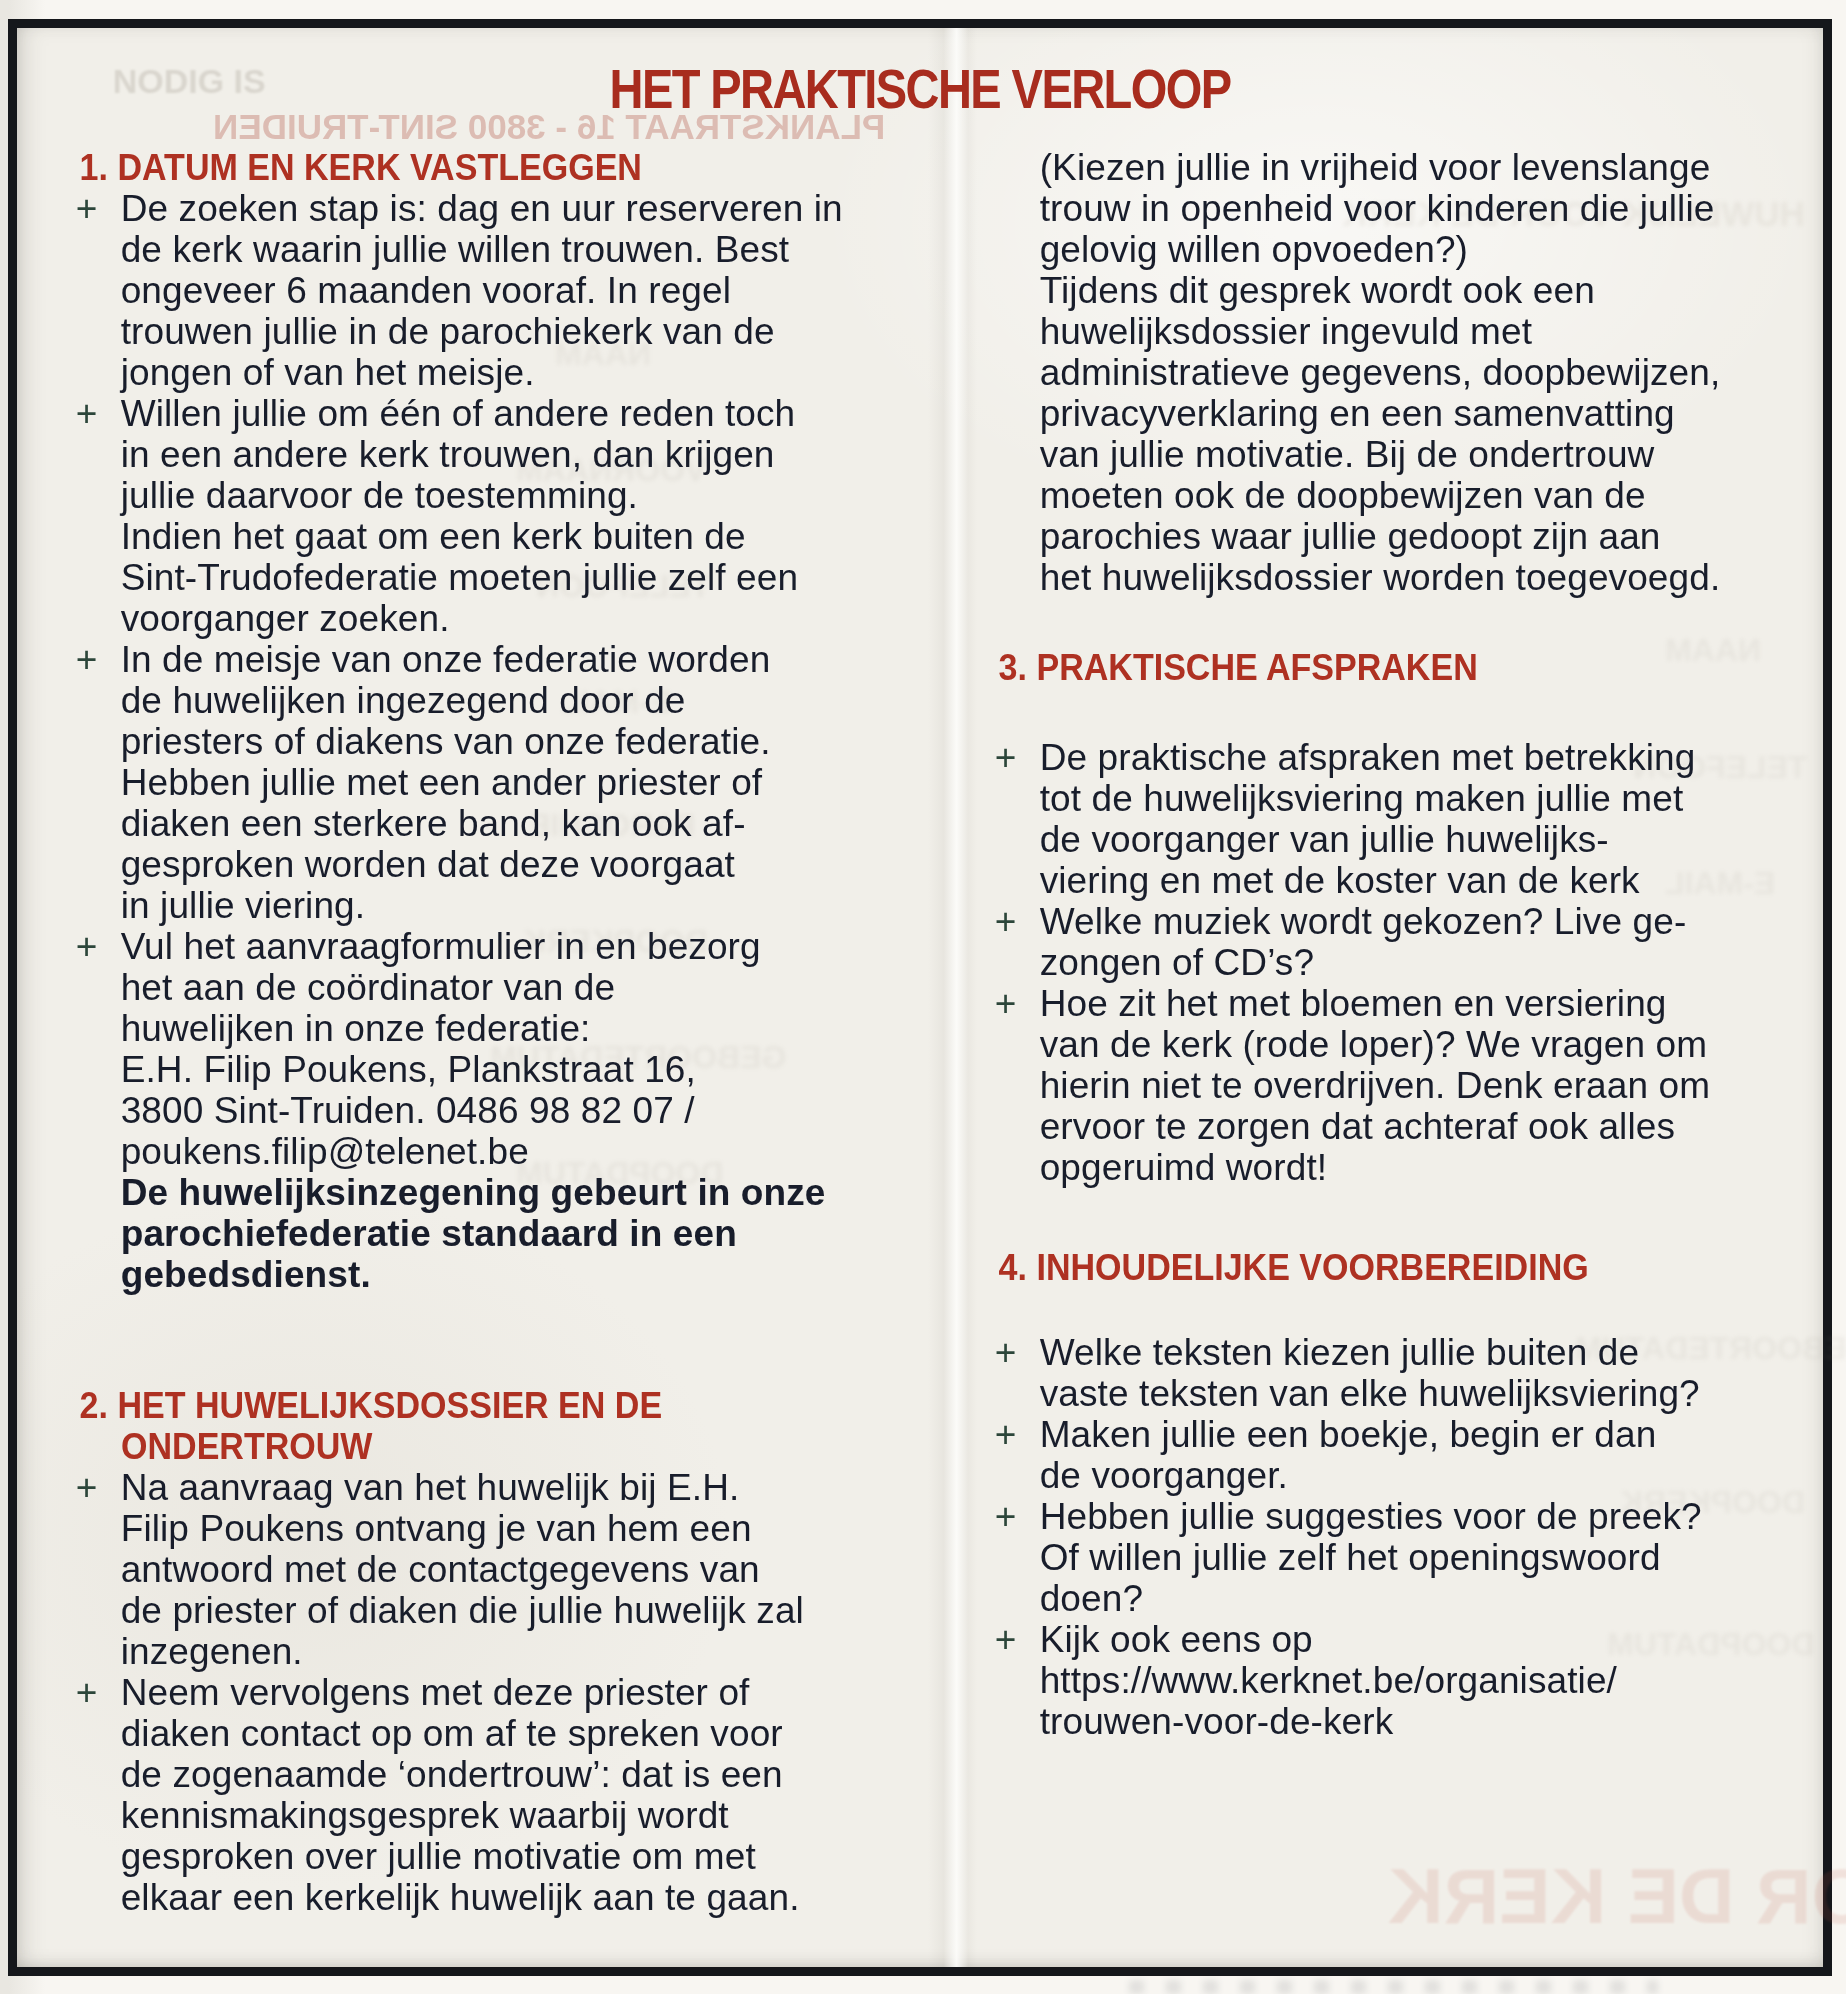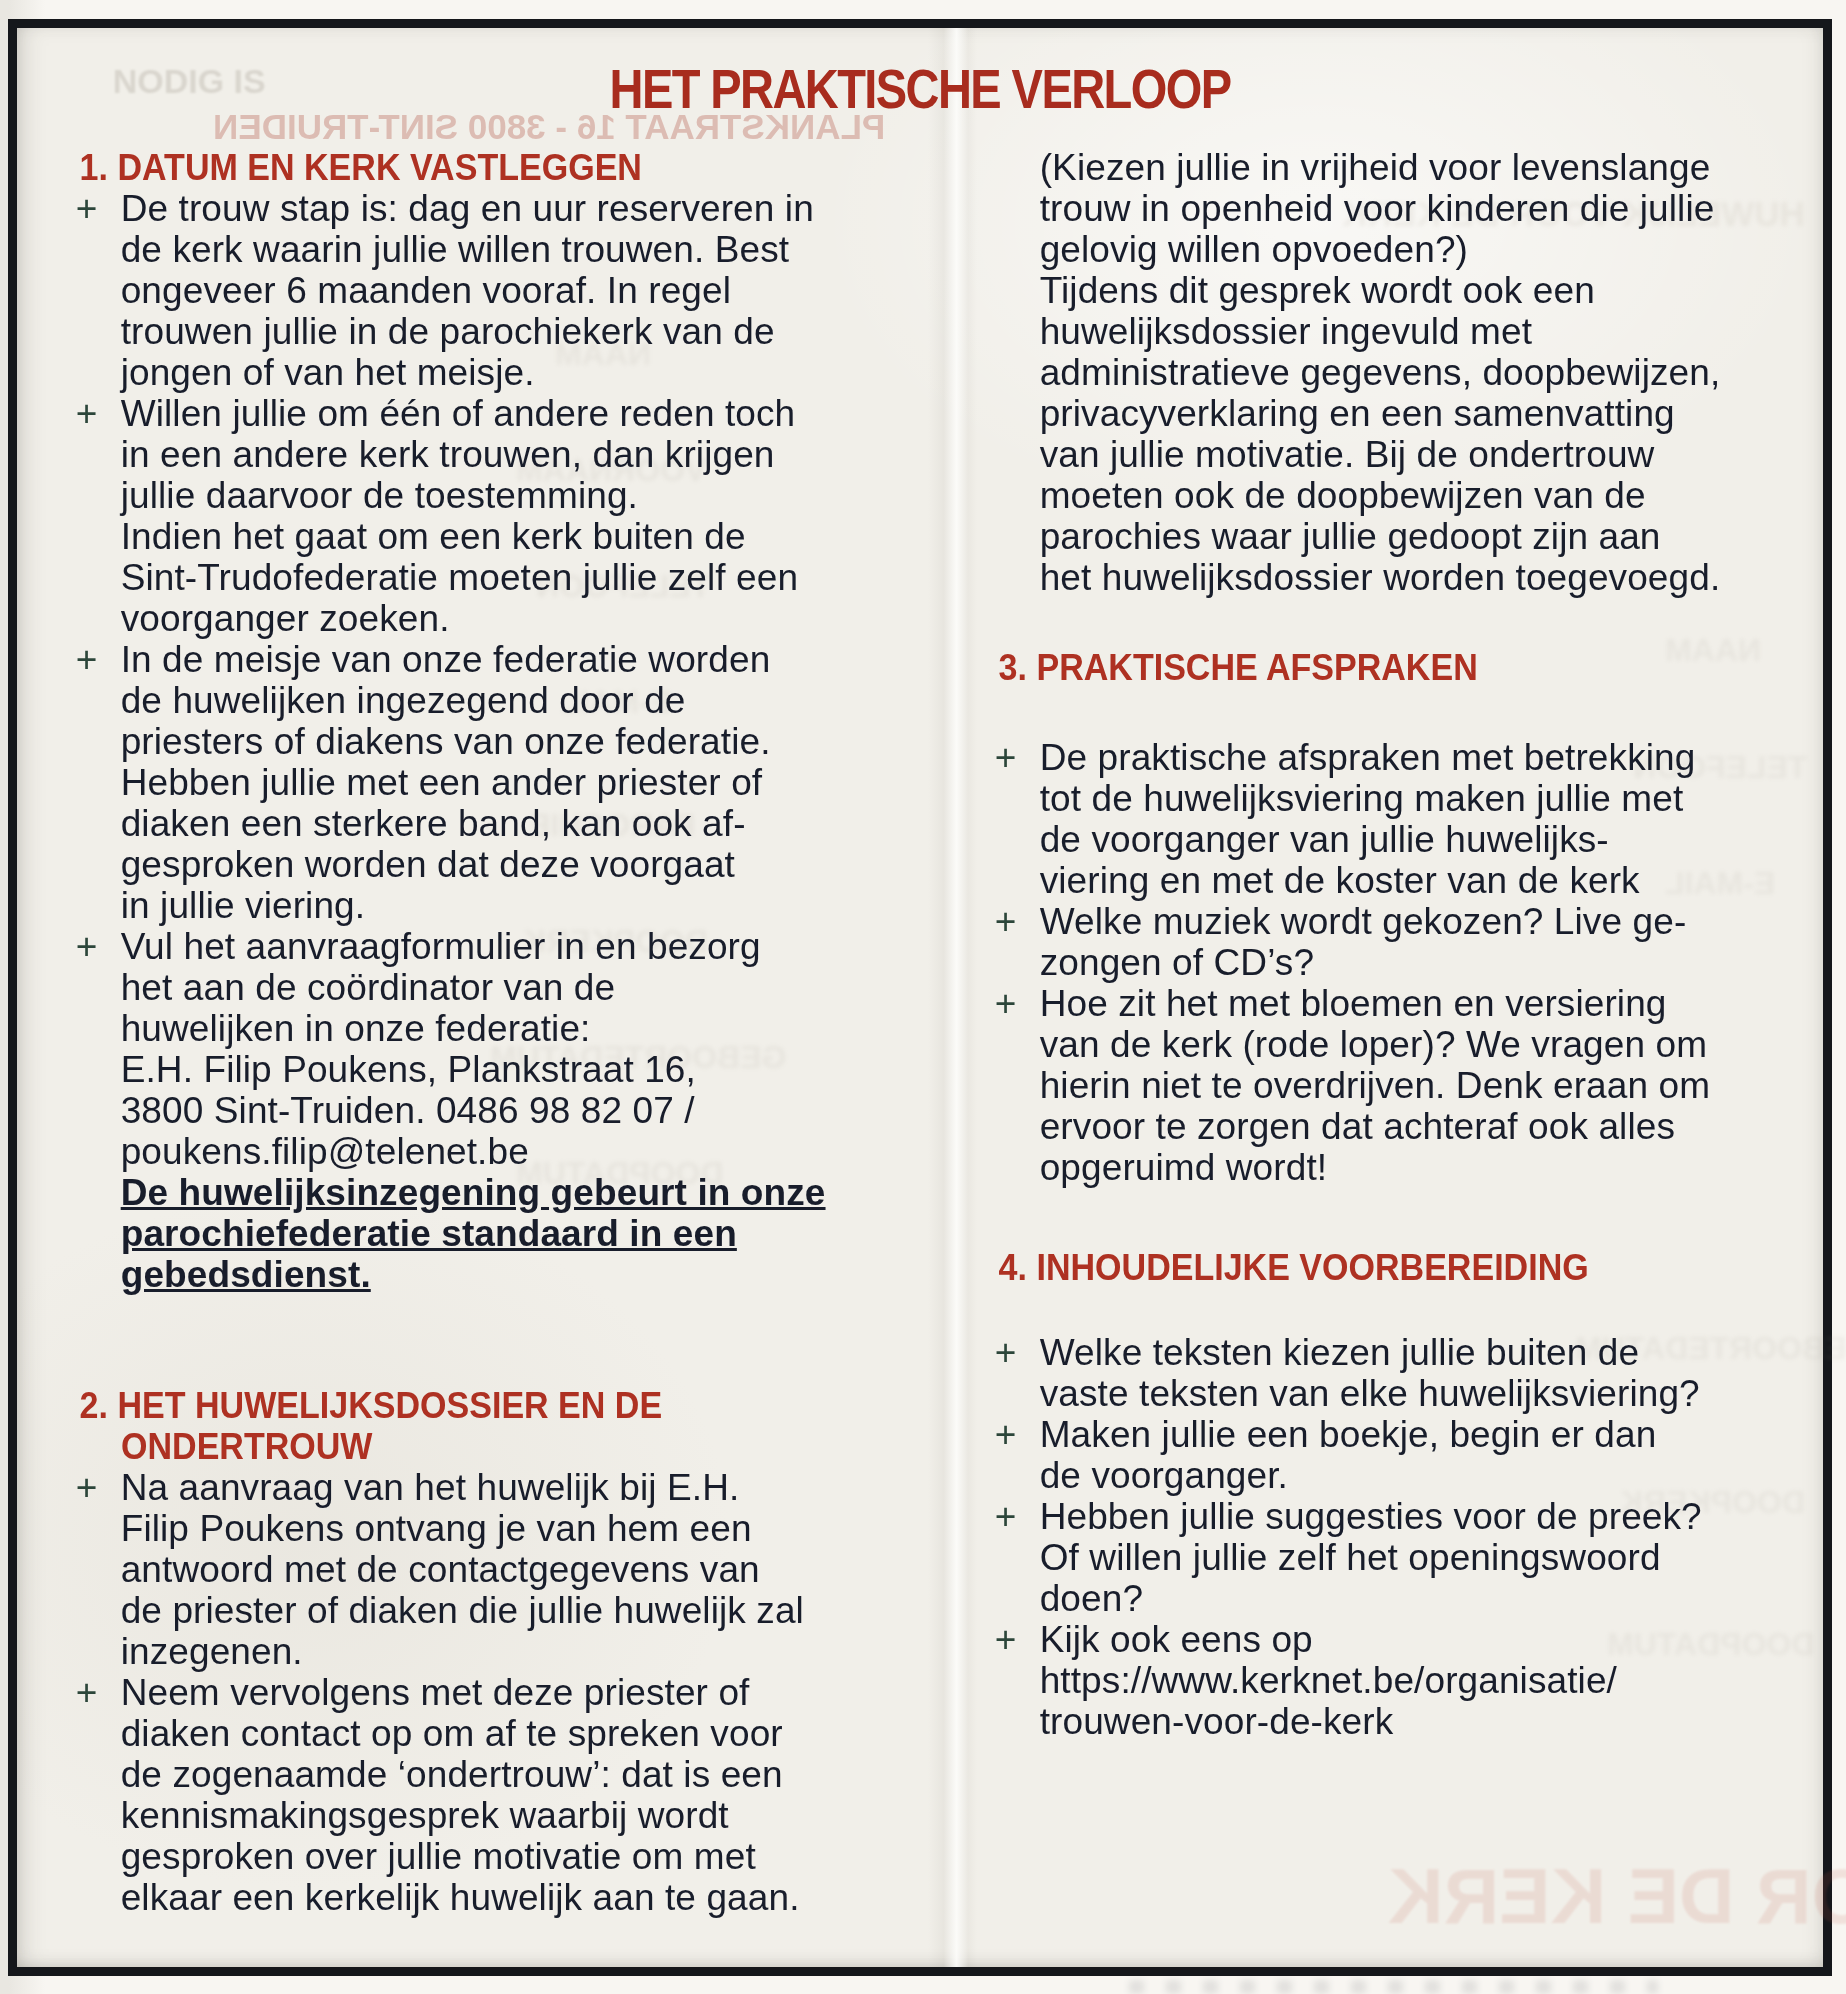--- a/index.html
+++ b/index.html
@@ -41,21 +41,21 @@
     transform:scaleX(.84);
   }
   .col{position:absolute;top:119px;}
   .col-left{left:59px;width:858px;}
   .col-right{left:954px;width:865px;margin-left:24px;}
   .block{padding-left:45px;position:relative;}
   .ln{
     font-size:37px;line-height:41px;color:var(--ink);
     letter-spacing:0.1px;white-space:nowrap;
   }
-  .ln.bold{font-weight:700;text-decoration:underline;}
+  .ln.bold{font-weight:700;}
   .marker{display:inline-block;width:45px;margin-left:-45px;color:var(--marker);}
   .heading .ln{
     font-weight:700;color:var(--red-head);letter-spacing:0;
     transform:scaleX(.92);transform-origin:0 50%;
   }
   .heading .ln:first-child{text-indent:-45px;}
   .below-strip{
     position:absolute;left:1129px;top:1980px;width:529px;height:14px;
     background:repeating-linear-gradient(90deg, rgba(84,86,92,.30) 0 15.5px, transparent 15.5px 37px);
     filter:blur(3.9px);opacity:.45;border-radius:2.6px;
@@ -86,21 +86,21 @@
         <span class="ghost mir" style="left: 1607px; top: 1626px; font-size: 32px; color: rgb(154, 148, 136); opacity: 0.1; filter: blur(1.9px);">DOOPDATUM</span>
         <span class="ghost mir" style="left: 1388px; top: 1852px; font-size: 77px; color: rgb(194, 89, 72); opacity: 0.13; filter: blur(1.3px);">VOOR DE KERK</span>
       </div>
     <div class="crease"></div>
     <h1 class="title">HET PRAKTISCHE VERLOOP</h1>
     <div class="col col-left" id="col-left">
         <div class="block heading">
           <div class="ln">1. DATUM EN KERK VASTLEGGEN</div>
         </div>
         <div class="block bullet">
-          <div class="ln"><span class="marker">+</span><span>De trouw stap is: dag en uur reserveren in</span></div>
+          <div class="ln"><span class="marker">+</span><span>De zoeken stap is: dag en uur reserveren in</span></div>
           <div class="ln">de kerk waarin jullie willen trouwen. Best</div>
           <div class="ln">ongeveer 6 maanden vooraf. In regel</div>
           <div class="ln">trouwen jullie in de parochiekerk van de</div>
           <div class="ln">jongen of van het meisje.</div>
         </div>
         <div class="block bullet">
           <div class="ln"><span class="marker">+</span><span>Willen jullie om één of andere reden toch</span></div>
           <div class="ln">in een andere kerk trouwen, dan krijgen</div>
           <div class="ln">jullie daarvoor de toestemming.</div>
           <div class="ln">Indien het gaat om een kerk buiten de</div>

